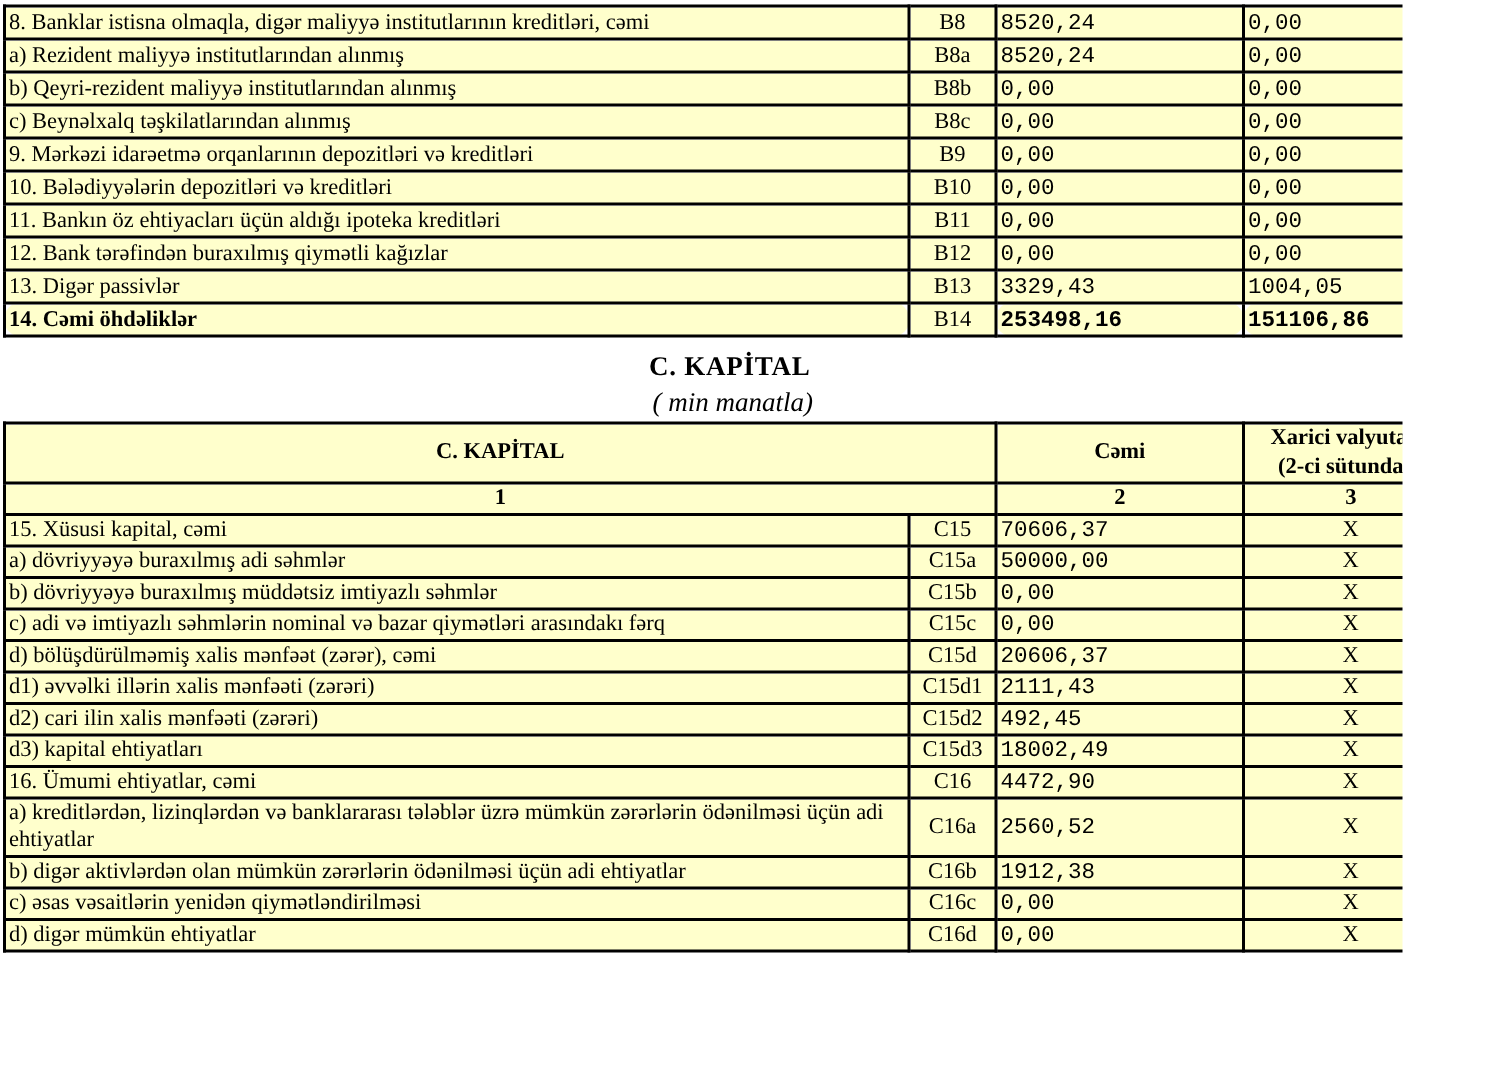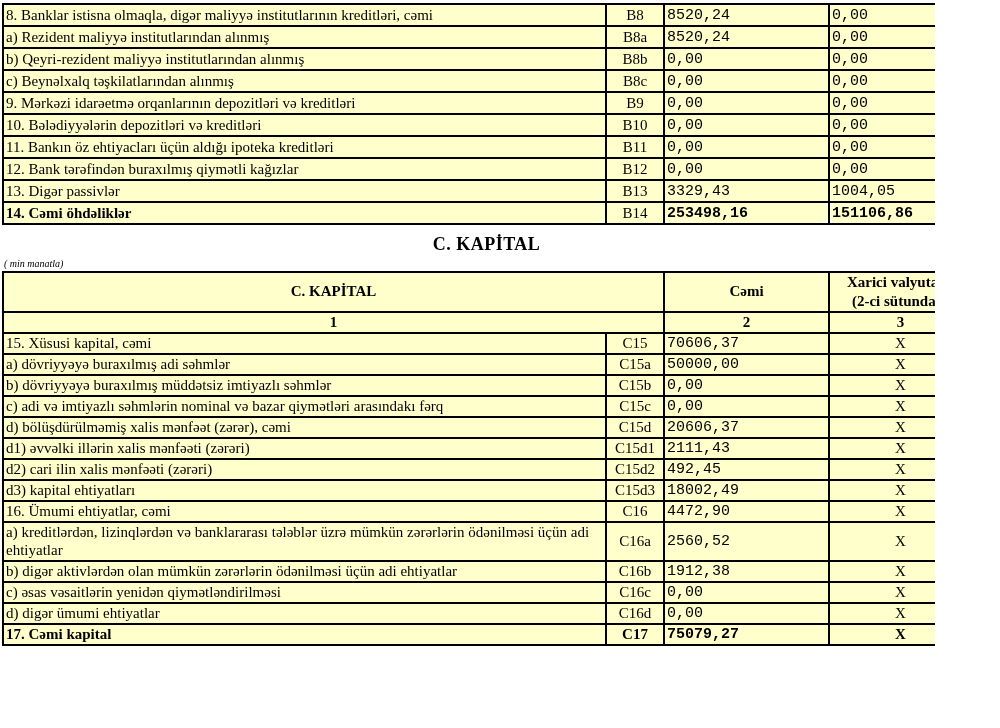--- a/index.html
+++ b/index.html
@@ -67,23 +67,23 @@
   .section-title {
     width: 969px;
     text-align: center;
     font-size: 18px;
     font-weight: bold;
     margin: 9px 0 3px 2px;
     letter-spacing: 0.5px;
   }
   .unit-note {
     width: 969px;
-    text-align: left;
+    text-align: center;
     font-style: italic;
-    font-size: 10px;
+    font-size: 18px;
     margin: 0 0 2px 4px;
     padding-right: 0px;
   }
 </style>
 </head>
 <body>
 
 <div class="page">
 
   <table class="fin" id="table-b">
@@ -247,27 +247,21 @@
         <td class="num">1912,38</td>
         <td class="ctr">X</td>
       </tr>
       <tr>
         <td class="lbl ind1">c) əsas vəsaitlərin yenidən qiymətləndirilməsi</td>
         <td class="code">C16c</td>
         <td class="num">0,00</td>
         <td class="ctr">X</td>
       </tr>
       <tr>
-        <td class="lbl ind1">d) digər ümumi ehtiyatlar</td>
+        <td class="lbl ind1">d) digər mümkün ehtiyatlar</td>
         <td class="code">C16d</td>
         <td class="num">0,00</td>
-        <td class="ctr">X</td>
-      </tr>
-      <tr class="bold-row">
-        <td class="lbl ind0">17. Cəmi kapital</td>
-        <td class="code">C17</td>
-        <td class="num">75079,27</td>
         <td class="ctr">X</td>
       </tr>
     </tbody>
   </table>
 
 </div>
 
 </body></html>

